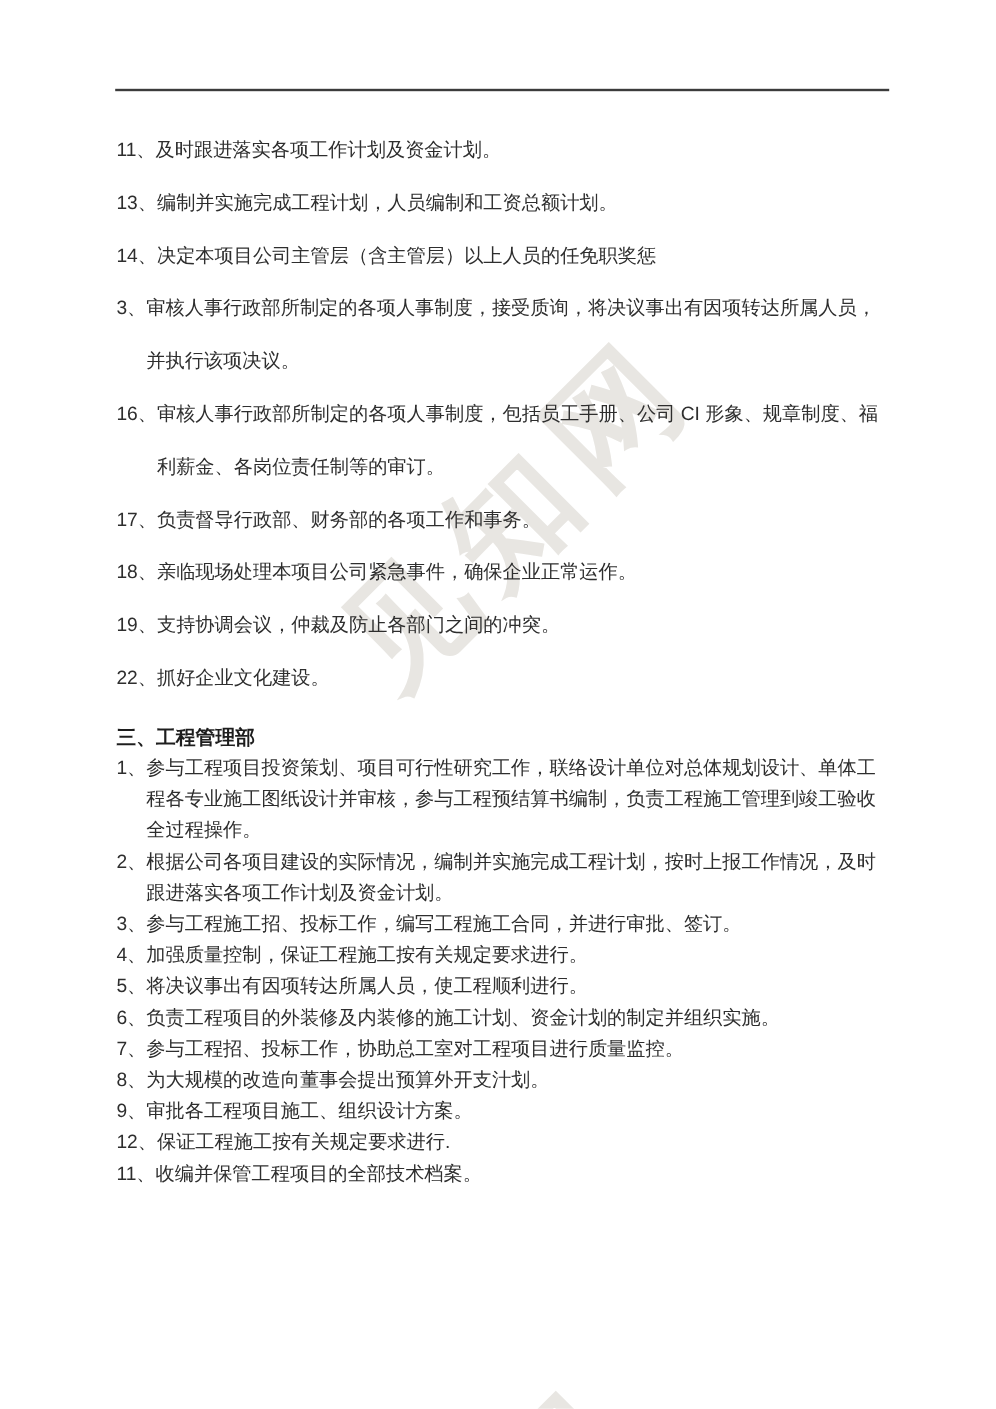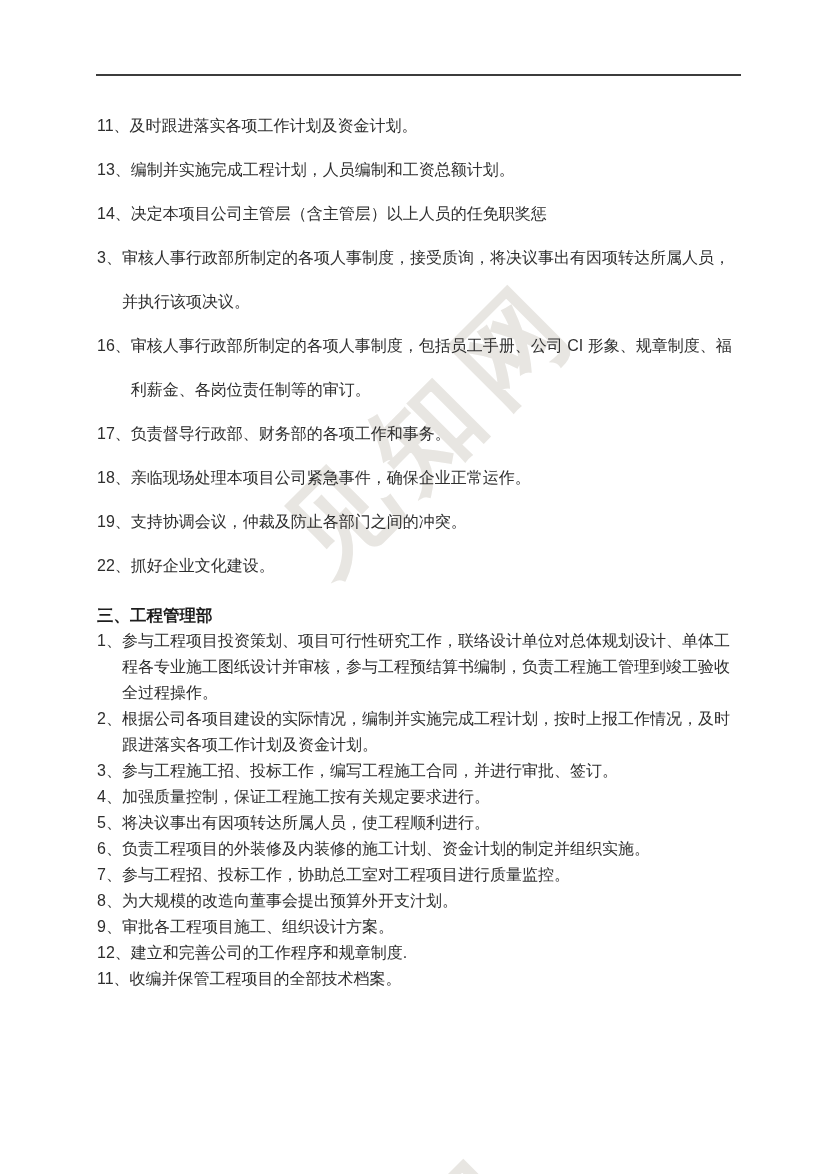--- a/index.html
+++ b/index.html
@@ -149,21 +149,21 @@
       <div class="item">
         <span class="num">8、</span>
         <span class="txt">为大规模的改造向董事会提出预算外开支汁划。</span>
       </div>
       <div class="item">
         <span class="num">9、</span>
         <span class="txt">审批各工程项目施工、组织设计方案。</span>
       </div>
       <div class="item">
         <span class="num">12、</span>
-        <span class="txt">建立和完善公司的工作程序和规章制度.</span>
+        <span class="txt">保证工程施工按有关规定要求进行.</span>
       </div>
       <div class="item">
         <span class="num">11、</span>
         <span class="txt">收编并保管工程项目的全部技术档案。</span>
       </div>
     </div>
 
   </div>
 </div>
 

